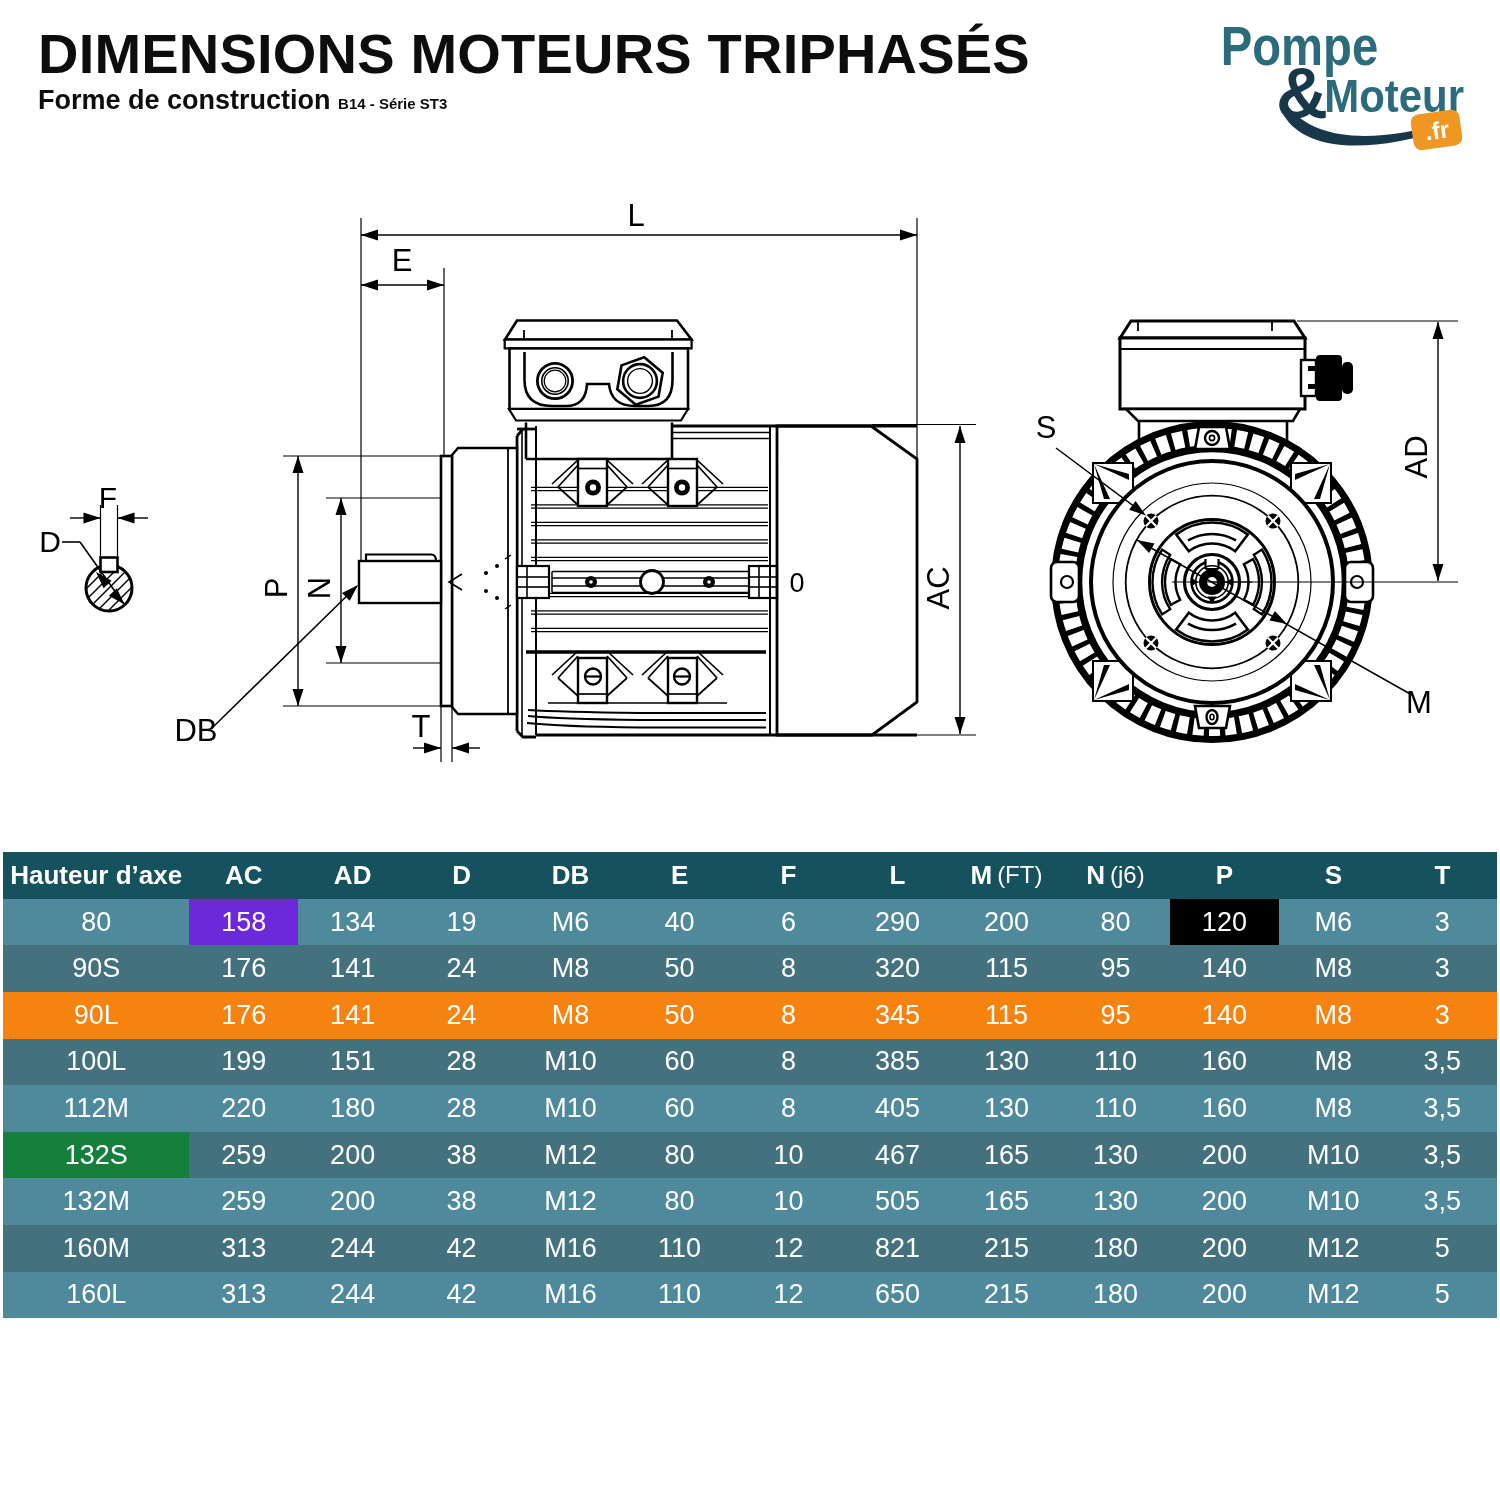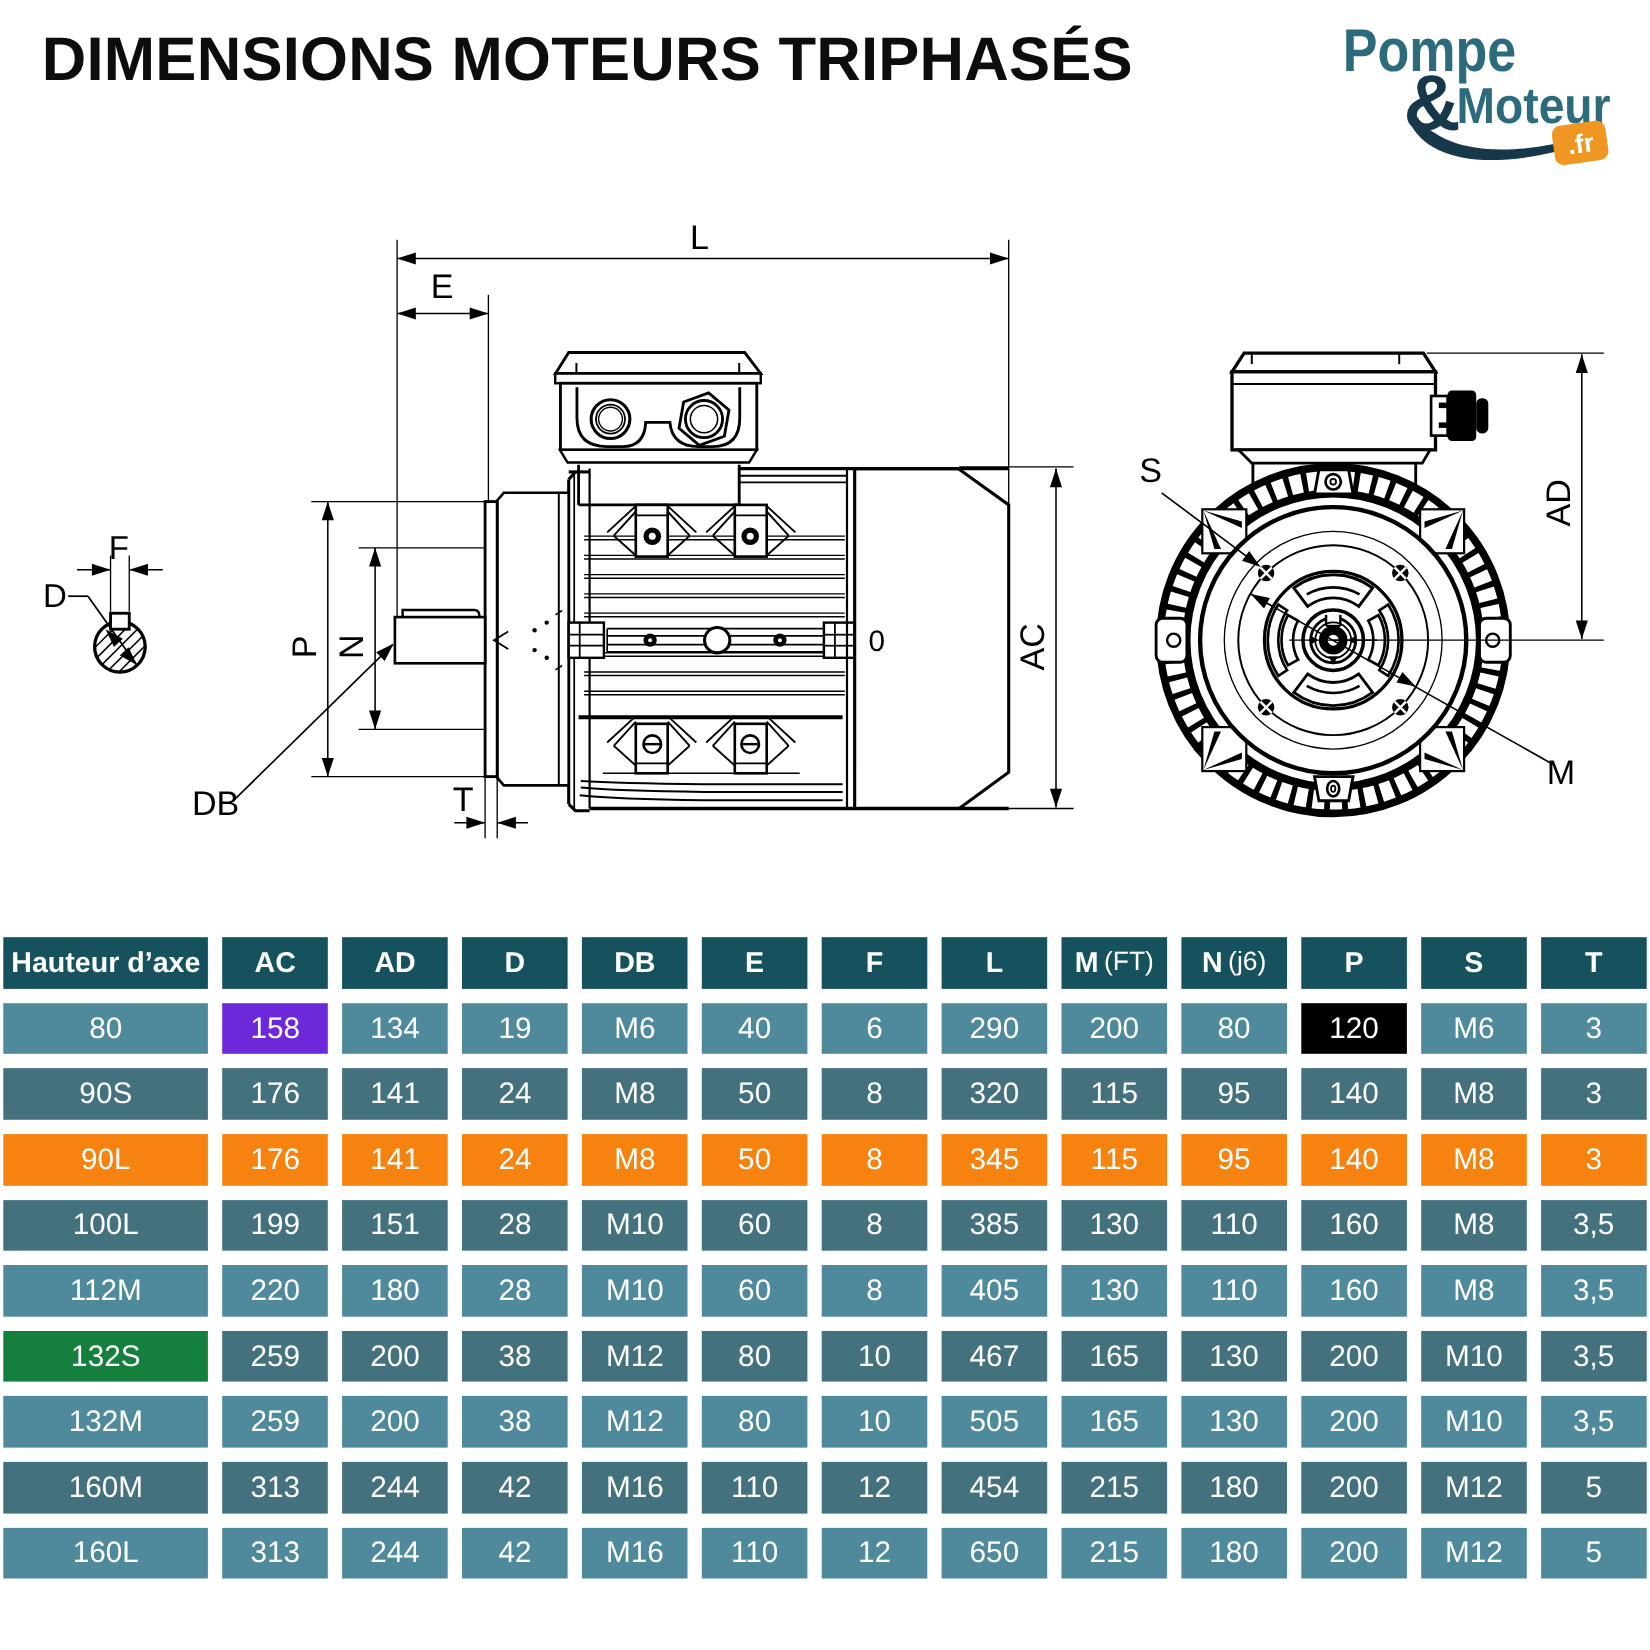--- a/index.html
+++ b/index.html
@@ -2,29 +2,30 @@
 <html><head><meta charset="utf-8">
 <style>
 * { margin:0; padding:0; box-sizing:border-box; }
 html,body { width:1500px; height:1500px; background:#fff; font-family:"Liberation Sans",sans-serif; overflow:hidden; position:relative; }
 #title { position:absolute; left:38px; top:25px; color:#0d0d0d; }
 #title h1 { font-size:56px; font-weight:bold; letter-spacing:0.2px; line-height:1.05; }
 #title .sub { font-size:27px; font-weight:bold; margin-top:1px; }
 #title .sub small { font-size:15px; font-weight:bold; }
 #draw { position:absolute; left:0; top:0; }
 #grid { position:absolute; left:0px; top:849px; width:1500px; display:grid;
-  grid-template-columns:186px repeat(12,1fr); grid-auto-rows:46.6px; gap:13px;
+  grid-template-columns:186px repeat(12,1fr); grid-auto-rows:46.6px; gap:0;
   background:#fff; padding:3.2px 3.2px; }
 .c { color:#fff; font-size:27px; display:flex; align-items:center; justify-content:center; white-space:nowrap; }
 .c.h { background:#15525e; font-weight:bold; font-size:26px; }
 .c.h .lt { font-weight:normal; font-size:24px; margin-left:5px; }
 </style></head>
 <body>
 <div id="title">
   <h1>DIMENSIONS MOTEURS TRIPHASÉS</h1>
+  <div class="sub">Forme de construction <small>B14 - Série ST3</small></div>
 </div>
 <svg id="logo" width="300" height="170" viewBox="0 0 300 170" style="position:absolute;left:1200px;top:10px">
   <text x="24" y="55" font-family="Liberation Sans, sans-serif" font-size="55" font-weight="bold" fill="#2b6b7c" transform="scale(0.86,1)">Pompe</text>
   <text x="76" y="108" font-family="Liberation Sans, sans-serif" font-size="72" font-weight="bold" fill="#17384a">&amp;</text>
   <text x="136" y="102" font-family="Liberation Sans, sans-serif" font-size="46" font-weight="bold" fill="#2b6b7c" transform="scale(0.913,1)">Moteur</text>
   <path d="M 81,100 C 98,138 158,148 250,118 L 248,112 C 168,136 112,128 88,96 Z" fill="#17384a"></path>
   <g transform="rotate(-8 236 120)">
     <rect x="212" y="102" width="49" height="36" rx="8" fill="#ef9623"></rect>
     <text x="237" y="129" font-family="Liberation Sans, sans-serif" font-size="24" font-weight="bold" fill="#fff" text-anchor="middle">.fr</text>
   </g>
@@ -412,21 +413,21 @@
     <div class="c" style="background:#4e8a9b">200</div>
     <div class="c" style="background:#4e8a9b">M10</div>
     <div class="c" style="background:#4e8a9b">3,5</div>
     <div class="c" style="background:#44717e">160M</div>
     <div class="c" style="background:#44717e">313</div>
     <div class="c" style="background:#44717e">244</div>
     <div class="c" style="background:#44717e">42</div>
     <div class="c" style="background:#44717e">M16</div>
     <div class="c" style="background:#44717e">110</div>
     <div class="c" style="background:#44717e">12</div>
-    <div class="c" style="background:#44717e">454</div>
+    <div class="c" style="background:#44717e">821</div>
     <div class="c" style="background:#44717e">215</div>
     <div class="c" style="background:#44717e">180</div>
     <div class="c" style="background:#44717e">200</div>
     <div class="c" style="background:#44717e">M12</div>
     <div class="c" style="background:#44717e">5</div>
     <div class="c" style="background:#4e8a9b">160L</div>
     <div class="c" style="background:#4e8a9b">313</div>
     <div class="c" style="background:#4e8a9b">244</div>
     <div class="c" style="background:#4e8a9b">42</div>
     <div class="c" style="background:#4e8a9b">M16</div>

